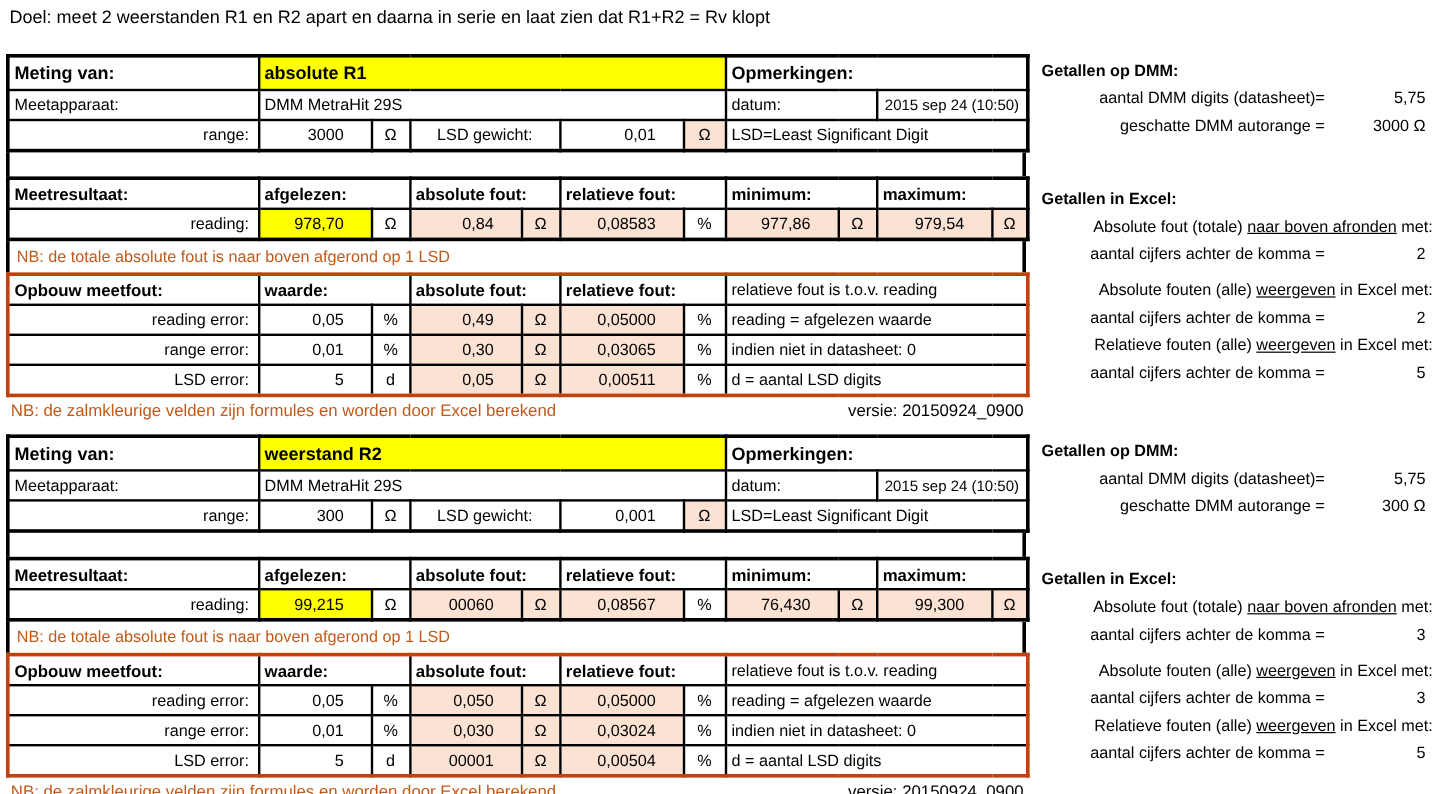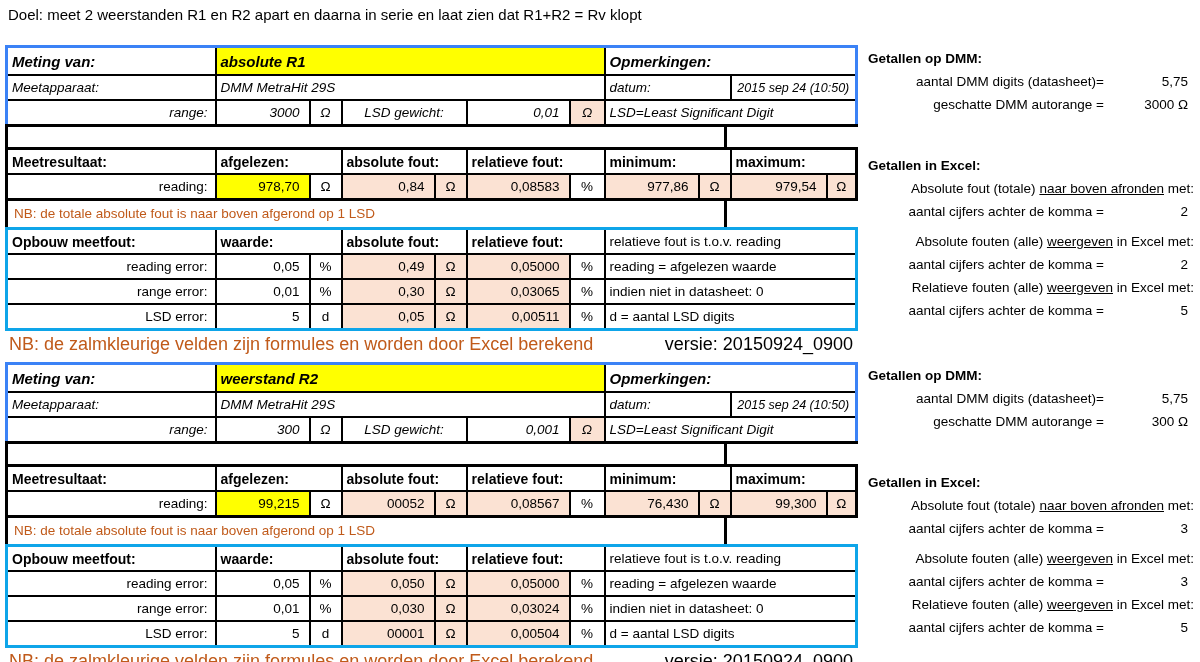--- a/index.html
+++ b/index.html
@@ -9,39 +9,39 @@
     font-family:"Liberation Sans","DejaVu Sans",sans-serif;
   }
   .doel{position:absolute;left:8px;top:6px;font-size:15px;white-space:nowrap;}
 
   .block{position:absolute;left:5px;width:850px;}
   .b1{top:45px;} .b2{top:362px;}
 
   table{border-collapse:collapse;table-layout:fixed;width:850px;}
   td{border:2px solid #000;font-size:13.5px;height:23px;padding:0 4px;
      overflow:hidden;white-space:nowrap;vertical-align:middle;}
-  .ht{border:3px solid #3b82f6;font-style:italic;}
+  .ht{border:3px solid #000000;}
   .mt{border:3px solid #000;}
-  .ot{border:3px solid #0ea5e9;}
+  .ot{border:3px solid #c2410c;}
   tr.big td{height:26px;}
   .big{font-size:15px;font-weight:bold;}
   .hdr{font-size:14px;font-weight:bold;}
   .rlab{text-align:right;padding-right:7px;}
-  .num{text-align:right;padding-right:9px;}
+  .num{text-align:right;padding-right:22px;}
   .unit{text-align:center;padding:0;}
   .ctr{text-align:center;}
   .yellow{background:#ffff00;}
   .salmon{background:#fbe2d3;}
   .date{font-size:12.5px;text-align:center;}
 
-  .inrow{box-sizing:border-box;width:722px;border-left:3px solid #000;border-right:3px solid #000;}
+  .inrow{box-sizing:border-box;width:850px;border-left:3px solid #000;border-right:3px solid #000;}
   .gap{height:20px;}
   .nbrow{height:26px;line-height:26px;padding-left:6px;font-size:13.5px;color:#c05a1a;
          white-space:nowrap;overflow:hidden;}
-  .footer{display:flex;justify-content:space-between;padding:3px 2px 0 4px;font-size:18px;align-items:flex-end;}
+  .footer{display:flex;justify-content:space-between;padding:3px 2px 0 4px;font-size:14px;align-items:flex-end;}
   .footer .nb{color:#c05a1a;}
   .footer .versie{color:#000;}
 
   .sb{position:absolute;left:862px;width:334px;padding-left:6px;font-size:13.5px;}
   .sb1{top:47px;} .sb2{top:364px;}
   .sb-line{display:flex;height:23px;line-height:23px;white-space:nowrap;}
   .sb-head{font-weight:bold;}
   .sb-lbl{flex:1;text-align:right;}
   .sb-val{width:84px;text-align:right;padding-right:14px;}
   .sb-sent{display:block;height:23px;line-height:23px;text-align:right;padding-right:8px;white-space:nowrap;}
@@ -287,21 +287,21 @@
       <td class="hdr" colspan="2">afgelezen:</td>
       <td class="hdr" colspan="2">absolute fout:</td>
       <td class="hdr" colspan="2">relatieve fout:</td>
       <td class="hdr" colspan="2">minimum:</td>
       <td class="hdr" colspan="2">maximum:</td>
     </tr>
     <tr>
       <td class="rlab">reading:</td>
       <td class="num yellow">99,215</td>
       <td class="unit">Ω</td>
-      <td class="num salmon">00052</td>
+      <td class="num salmon">00060</td>
       <td class="unit salmon">Ω</td>
       <td class="num salmon">0,08567</td>
       <td class="unit">%</td>
       <td class="num salmon">76,430</td>
       <td class="unit salmon">Ω</td>
       <td class="num salmon">99,300</td>
       <td class="unit salmon">Ω</td>
     </tr>
   </tbody>
     </table>

